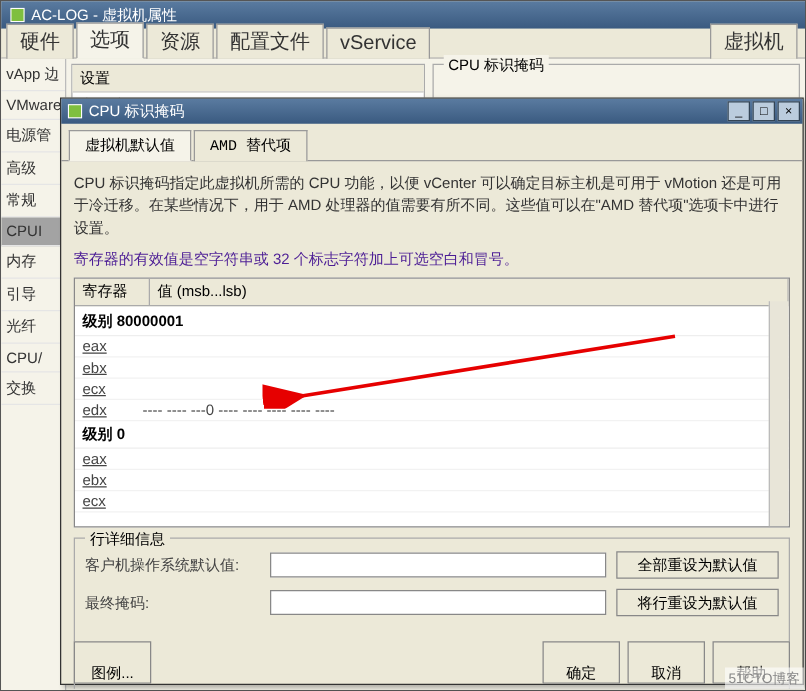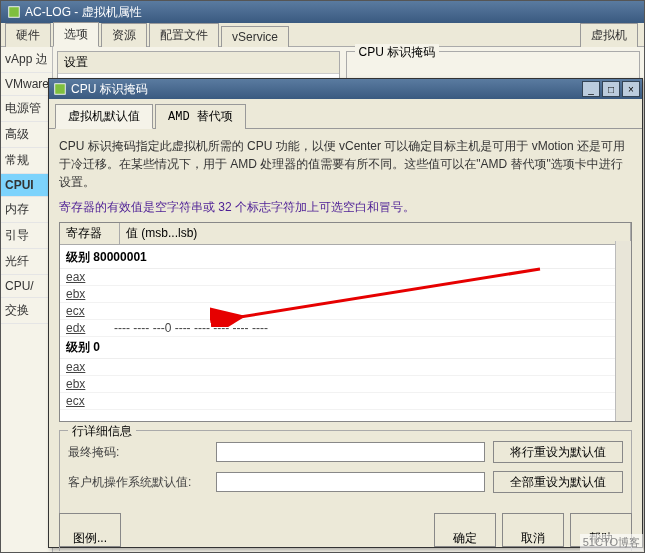--- a/index.html
+++ b/index.html
@@ -3,27 +3,27 @@
 <meta charset="utf-8">
 <style>
   * { box-sizing: border-box; margin: 0; padding: 0; font-family: "Microsoft YaHei", "SimSun", Tahoma, sans-serif; font-size: 12px; }
   body { background: #e8e8e8; width: 645px; height: 553px; overflow: hidden; position: relative; }
 
   .outer-window { position: absolute; left: 0; top: 0; width: 645px; height: 553px; background: #ece9d8; border: 1px solid #555; }
   .outer-titlebar { background: linear-gradient(#5a7ba0, #3a5a80); color: #fff; height: 22px; line-height: 22px; padding-left: 6px; display: flex; align-items: center; gap: 4px; }
   .title-icon svg { width: 14px; height: 14px; display:block;}
 
   .outer-tabbar { background: #ece9d8; height: 24px; display: flex; align-items: flex-end; padding: 2px 4px 0 4px; border-bottom: 1px solid #aaa;}
-  .otab { background:#ece9d8; border:1px solid #999; border-bottom:none; padding:3px 10px; margin-right:2px; cursor:pointer; font-size:12px; color:#333; position:relative; top:1px;}
+  .otab { background:#ece9d8; border:1px solid #999; border-bottom:none; padding:3px 10px; margin-right:2px; cursor:pointer; font-size:16px; color:#333; position:relative; top:1px;}
   .otab.active { background:#f5f3e9; border-bottom:1px solid #f5f3e9; z-index:2;}
   .outer-body { display:flex; height: calc(100% - 46px); background:#f5f3e9;}
 
   .sidebar { width: 52px; background:#f5f3e9; border-right:1px solid #bbb; overflow:hidden;}
   .sidebar-item { padding:4px 4px; border-bottom:1px solid #e5e5e5; white-space:nowrap; overflow:hidden; color:#333; cursor:pointer;}
-  .sidebar-item.selected { background:#7dd3fc;font-weight:bold; }
+  .sidebar-item.selected { background:#a3a3a3; }
 
   .content { flex:1; position:relative; padding:4px; }
   .settings-row { display:flex; gap:6px; margin-bottom:4px;}
   .settings-left { flex:1; border:1px solid #aaa; background:#fff; height:40px; position:relative;}
   .settings-left .lh { border-bottom:1px solid #ccc; padding:2px 6px; background:#ece9d8;}
   .cpu-mask-group { flex:1; border:1px solid #aaa; position:relative; padding:8px 6px 4px 6px; margin-top:0;}
   .cpu-mask-group .legend { position:absolute; top:-8px; left:8px; background:#f5f3e9; padding:0 4px;}
 
   
   .inner-dialog { position:absolute; left:48px; top:78px; width:595px; height:470px; background:#ece9d8; border:1px solid #333; box-shadow:2px 2px 4px rgba(0,0,0,.3);}
@@ -186,28 +186,28 @@
           <path d="M12,0 L0,5 L12,10 Z" fill="#e60000"></path>
             </marker>
           </defs>
         <line x1="330" y1="4" x2="30" y2="52" stroke="#e60000" stroke-width="3" marker-end="url(#ah)"></line>
       </svg>
     </div>
 
     <fieldset class="detail-group">
       <span class="legend">行详细信息</span>
       <div class="detail-row">
+        <label>客户机操作系统默认值:</label>
+        <input type="text" readonly="" style="">
+        <button>全部重设为默认值</button>
+      </div>
+      <div class="detail-row">
         <label>最终掩码:</label>
         <input type="text" readonly="" style="">
         <button>将行重设为默认值</button>
-      </div>
-      <div class="detail-row">
-        <label>客户机操作系统默认值:</label>
-        <input type="text" readonly="" style="">
-        <button>全部重设为默认值</button>
       </div>
     </fieldset>
 
     <div class="footer">
       <button>图例...</button>
       <div class="spacer"></div>
       <button>确定</button>
       <button>取消</button>
       <button>帮助</button>
     </div>

